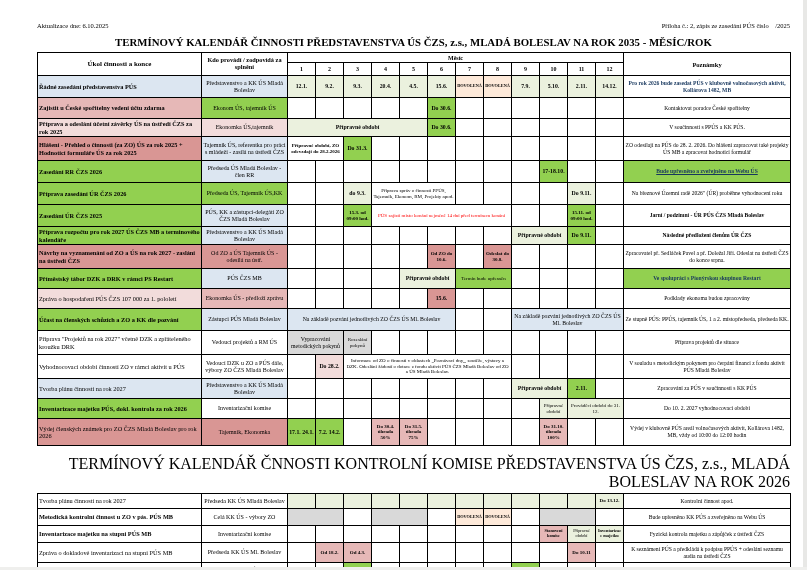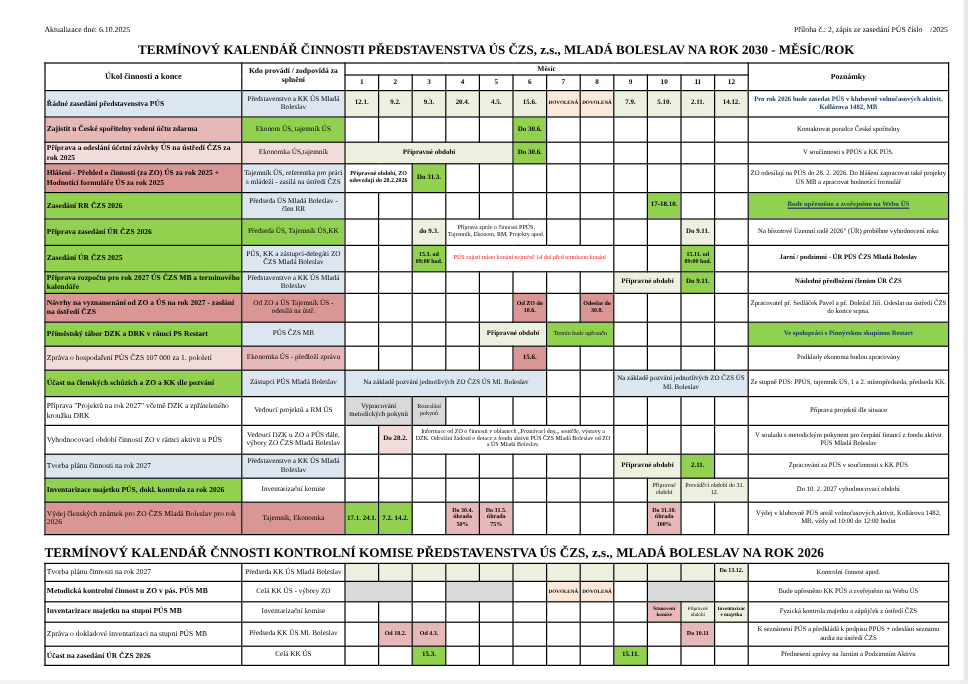--- a/index.html
+++ b/index.html
@@ -11,21 +11,21 @@
   .scan-edge{position:absolute;right:0;top:0;width:4px;height:100%;background:#e8e8e6;}
   .scan-edge-b{position:absolute;left:0;bottom:0;width:100%;height:3px;background:#efefed;}
   .topbar{
     padding:22px 17px 0 37px;display:flex;justify-content:space-between;
     font-size:6.5px;white-space:pre;
   }
   .title1{
     margin:7px 17px 4px 37px;text-align:center;font-weight:bold;font-size:10.8px;
   }
   .title2{
-    margin:9px 17px 2px 37px;text-align:left;font-weight:bold;font-size:11px;
+    margin:9px 17px 2px 37px;text-align:right;font-weight:normal;font-size:16px;
   }
   table.cal{
     margin-left:37px;border-collapse:collapse;table-layout:fixed;
     width:753px;border:1.5px solid #000;
   }
   table.cal td,table.cal th{
     border:0.8px solid #000;overflow:hidden;vertical-align:middle;
     padding:0 1px;word-wrap:break-word;
   }
   col.c-task{width:164px}col.c-who{width:86px}col.c-m{width:28px}col.c-note{width:167px}
@@ -57,21 +57,21 @@
   .bg-wh{background:#ffffff}
 </style>
 </head>
 <body>
 
 <div class="topbar">
   <span>Aktualizace dne: 6.10.2025</span>
   <span>Příloha č.: 2, zápis ze zasedání PÚS číslo    /2025</span>
 </div>
 
-<div class="title1">TERMÍNOVÝ KALENDÁŘ ČINNOSTI PŘEDSTAVENSTVA ÚS ČZS, z.s., MLADÁ BOLESLAV NA ROK 2030 - MĚSÍC/ROK</div>
+<div class="title1">TERMÍNOVÝ KALENDÁŘ ČINNOSTI PŘEDSTAVENSTVA ÚS ČZS, z.s., MLADÁ BOLESLAV NA ROK 2035 - MĚSÍC/ROK</div>
 
 <table class="cal" id="t1">
     <colgroup>
       <col class="c-task">
       <col class="c-who">
       <col class="c-m">
       <col class="c-m">
       <col class="c-m">
       <col class="c-m">
       <col class="c-m">

